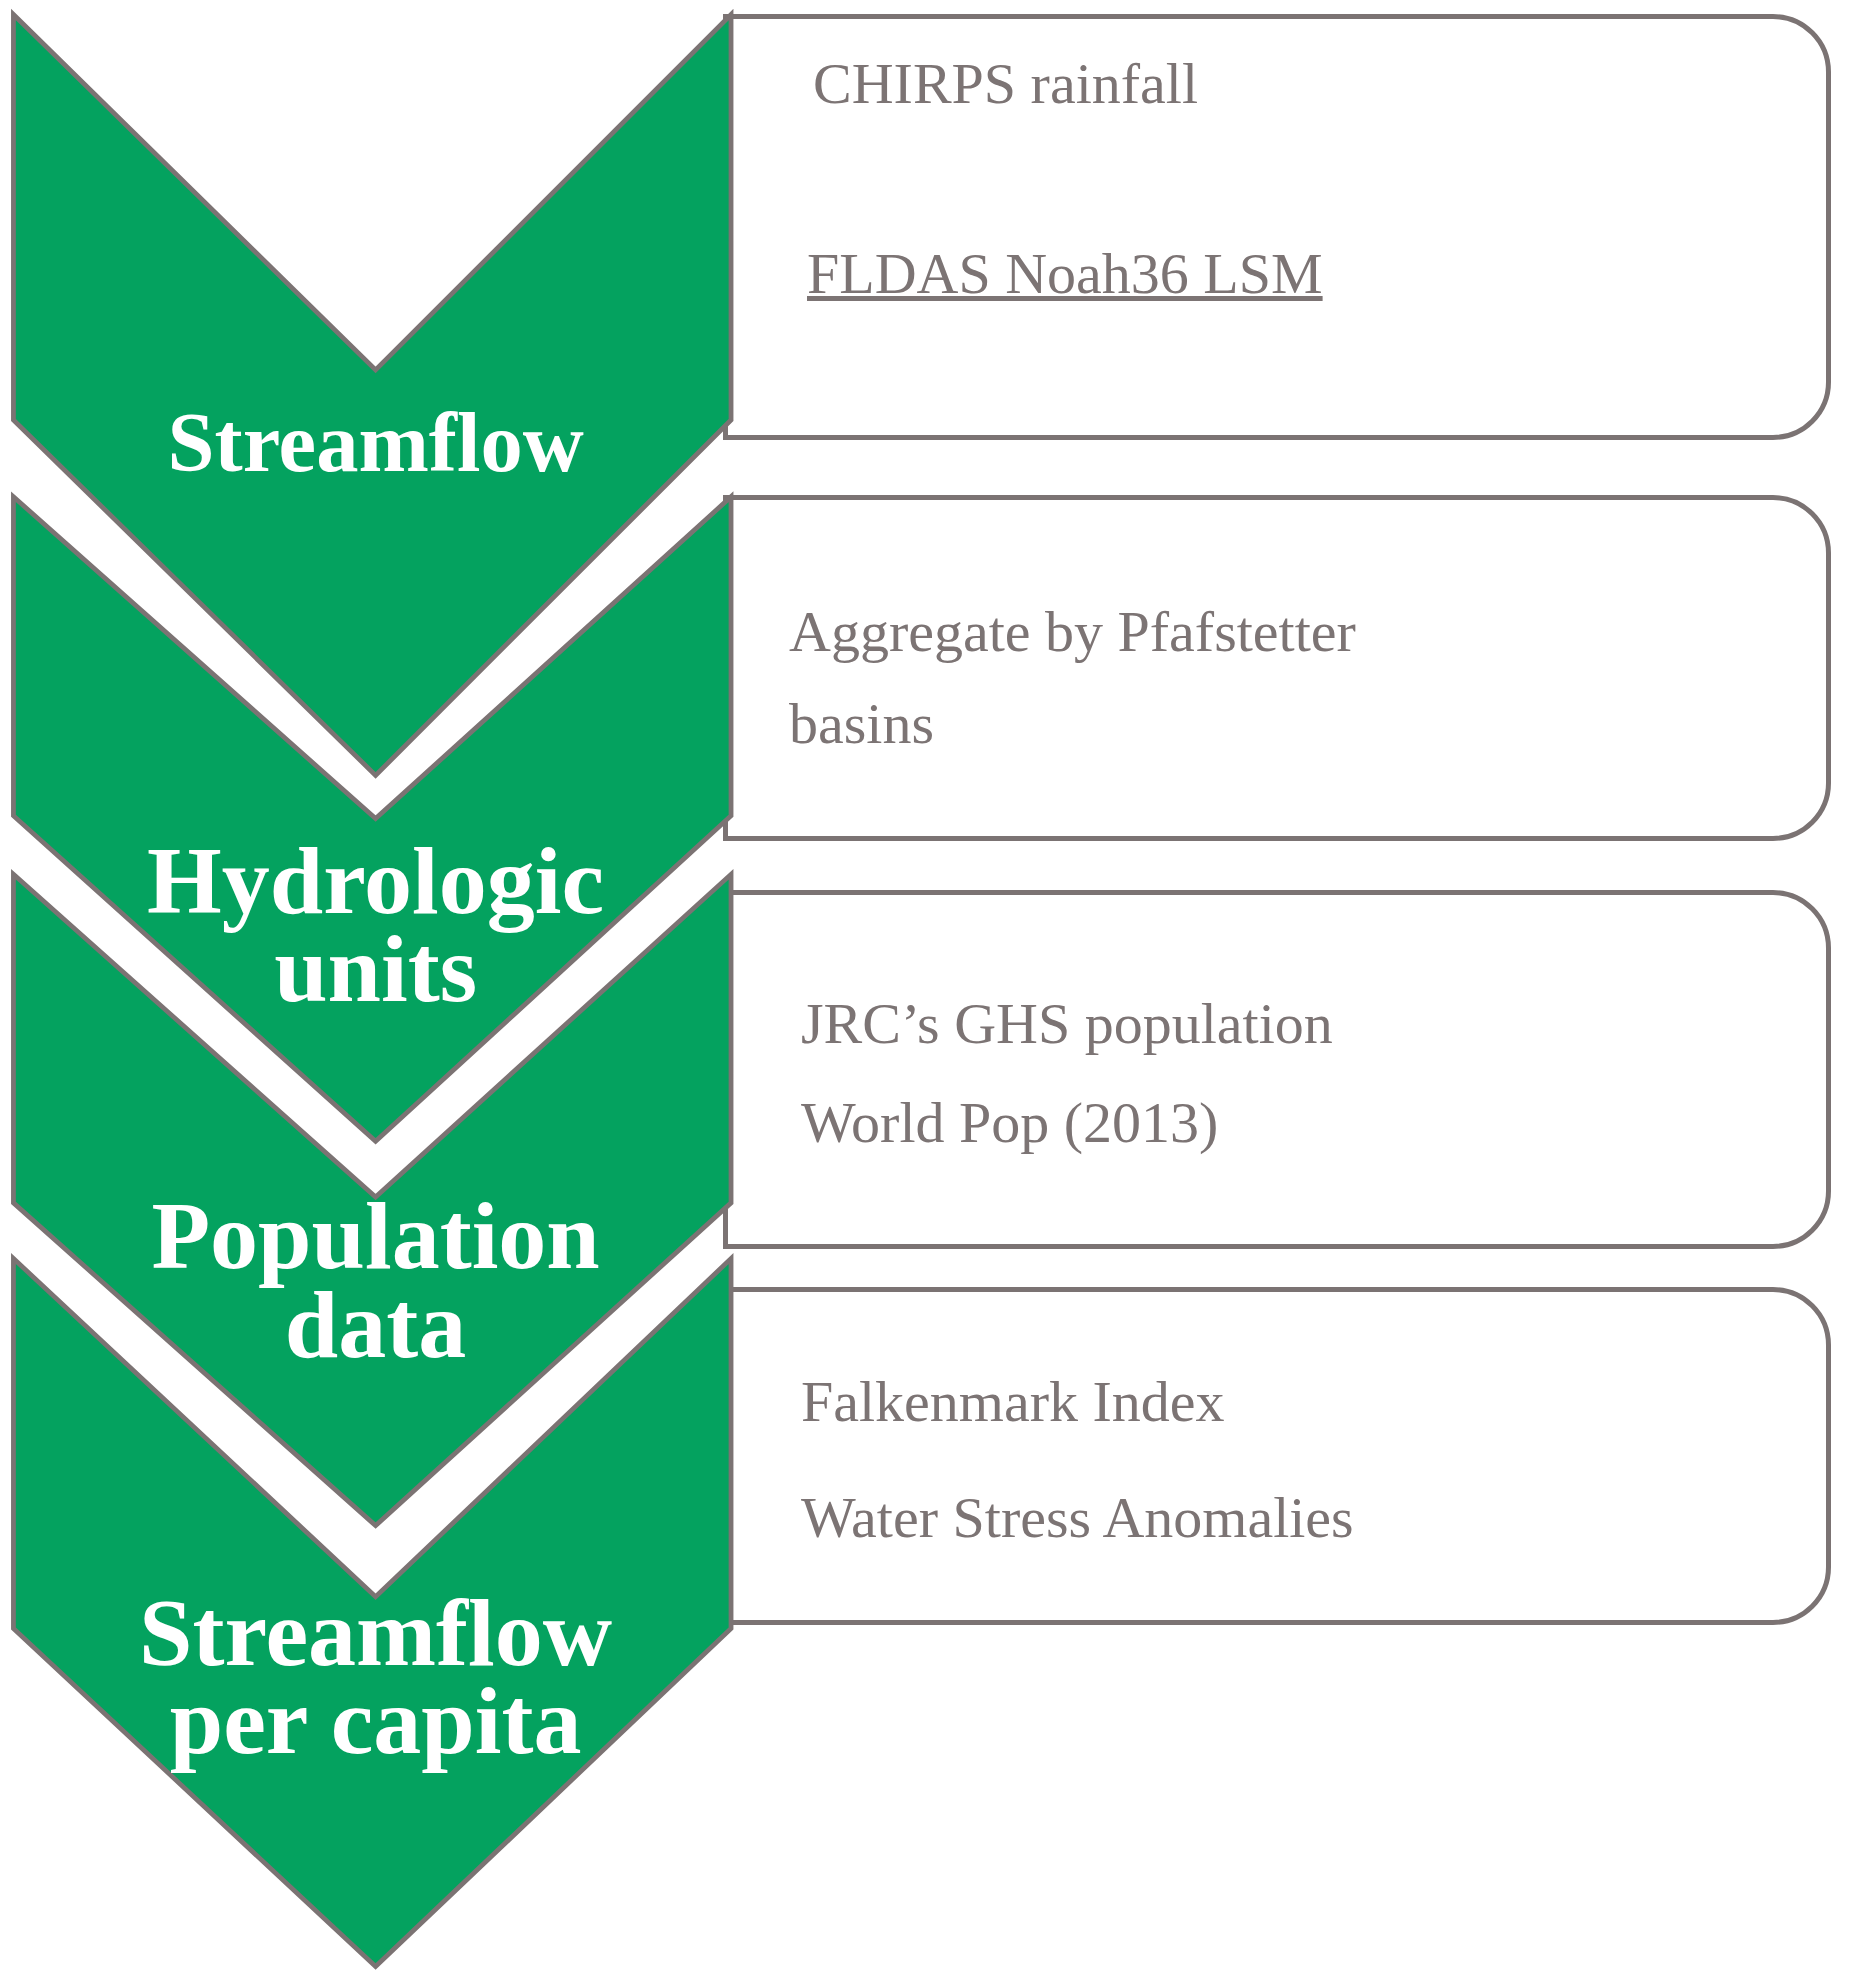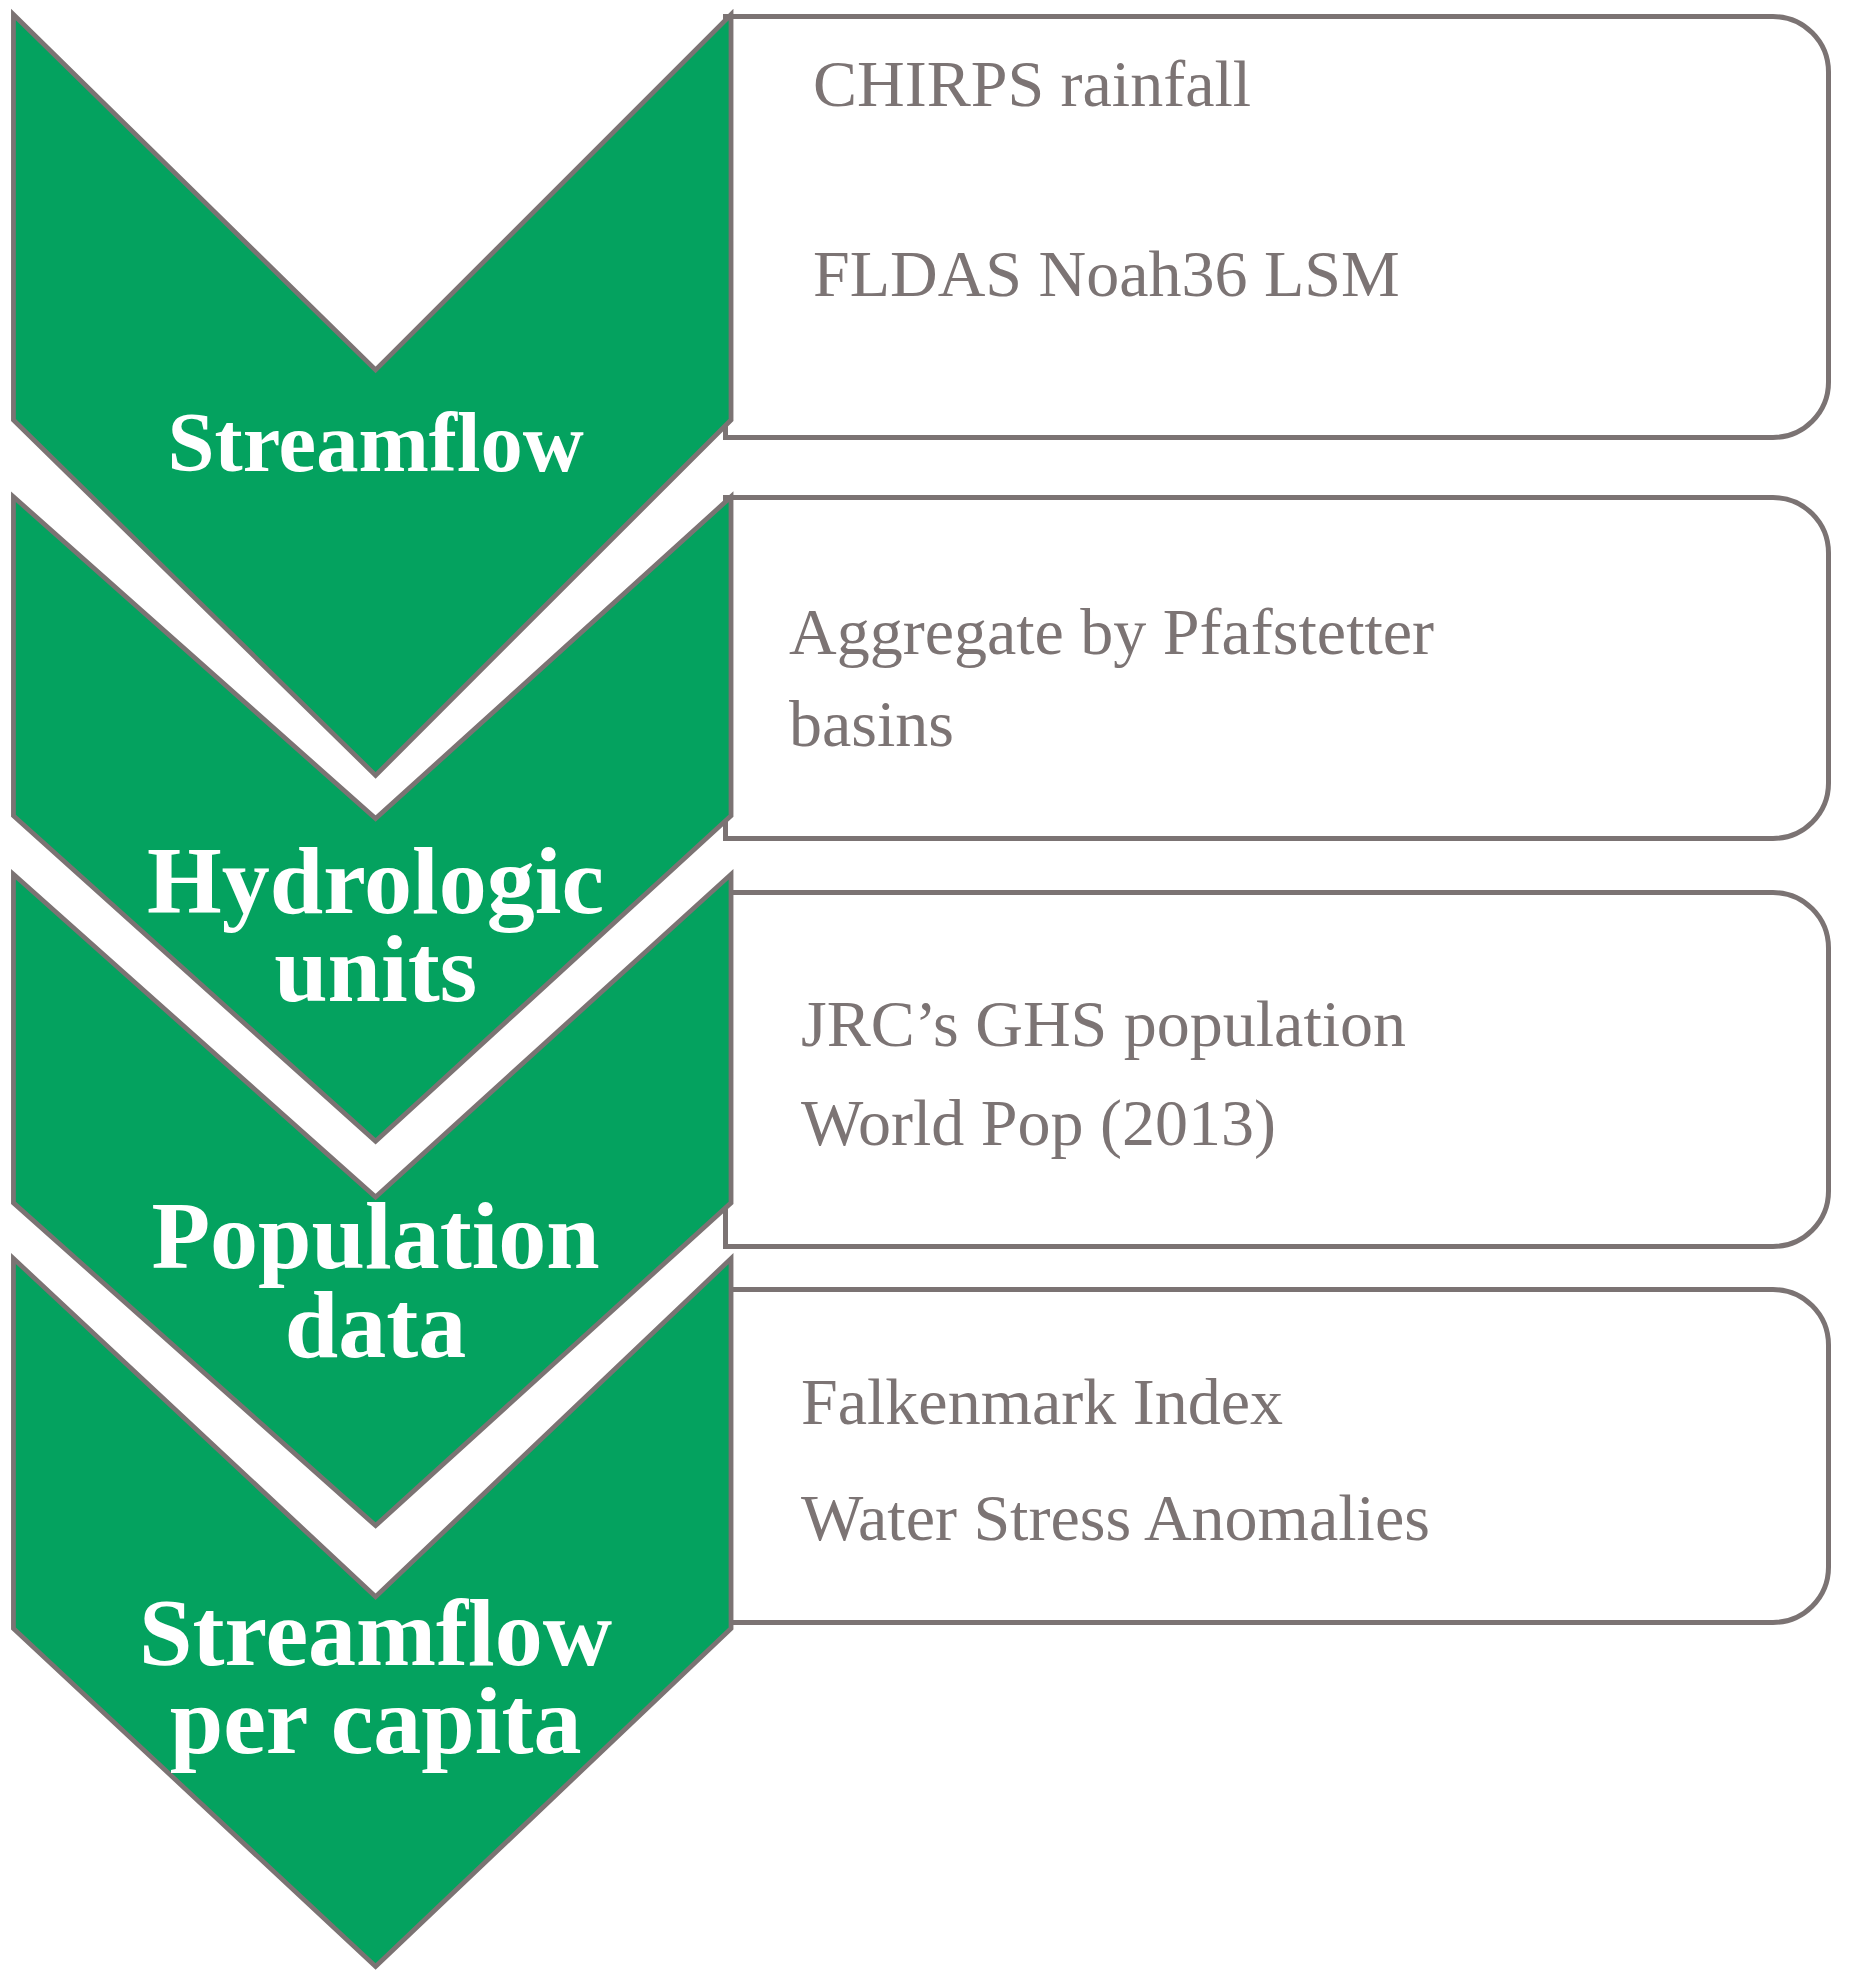--- a/index.html
+++ b/index.html
@@ -20,21 +20,21 @@
     left: 723px;
     width: 1108px;
     box-sizing: border-box;
     background: #ffffff;
     border: 5.8px solid var(--outline);
     border-radius: 0 58px 58px 0;
   }
   .box-line {
     position: absolute;
     color: var(--text-gray);
-    font-size: 66px;
+    font-size: 58px;
     line-height: 94px;
     white-space: nowrap;
   }
   #chevron-overlay {
     position: absolute;
     left: 0;
     top: 0;
     width: 1854px;
     height: 1983px;
   }
@@ -55,21 +55,21 @@
     font-size: 88px;
   }
 </style>
 </head>
 <body>
 
 <div id="stage">
 
   <div class="info-box" style="top:14.4px; height:426px;">
     <div class="box-line" style="left:85px; top:17.3px;">CHIRPS rainfall</div>
-    <div class="box-line" style="left:85px; top:208px;">FLDAS Noah36 LSM</div>
+    <div class="box-line" style="left:79px; top:208px;text-decoration:underline;">FLDAS Noah36 LSM</div>
   </div>
 
   <div class="info-box" style="top:495px; height:346px;">
     <div class="box-line" style="left:61px; top:85px;text-align:center;">Aggregate by Pfafstetter</div>
     <div class="box-line" style="left:61px; top:177px;">basins</div>
   </div>
 
   <div class="info-box" style="top:890px; height:359px;">
     <div class="box-line" style="left:73px; top:82px;">JRC’s GHS population</div>
     <div class="box-line" style="left:73px; top:181px;">World Pop (2013)</div>

